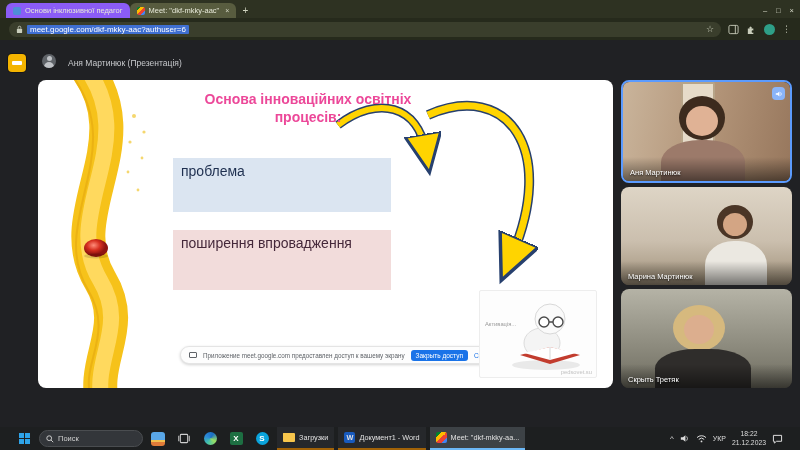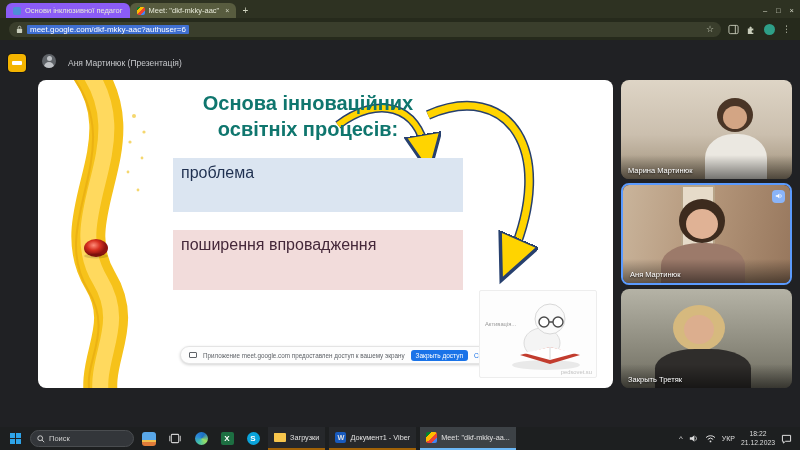--- a/index.html
+++ b/index.html
@@ -33,22 +33,22 @@
   .ext-icon::after{content:"";position:absolute;left:4px;top:7px;width:10px;height:4px;background:#fff;border-radius:1px}
   .presenter{position:absolute;top:14px;left:42px;display:flex;align-items:flex-end;gap:12px;color:#c7c9cc;font-size:8.5px}
   .pavatar{width:14px;height:14px;border-radius:50%;background:#5f6368;position:relative;overflow:hidden}
   .pavatar::before{content:"";position:absolute;top:2px;left:4.5px;width:5px;height:5px;border-radius:50%;background:#bfc2c6}
   .pavatar::after{content:"";position:absolute;top:8px;left:2px;width:10px;height:7px;border-radius:5px 5px 0 0;background:#bfc2c6}
 
   
   .slide{position:absolute;top:40px;left:38px;width:575px;height:308px;background:#fff;border-radius:8px;overflow:hidden}
   .wave,.arrows{position:absolute;top:0;left:0}
   .arrows{width:575px;height:308px;pointer-events:none}
-  .slide-title{position:absolute;left:140px;top:10px;width:260px;text-align:center;font-size:20px;font-weight:bold;color:#0f766e;line-height:1.3}
-  .sbox{position:absolute;left:135px;width:290px;padding:5px 8px;font-size:16px;line-height:1.28}
+  .slide-title{position:absolute;left:140px;top:10px;width:260px;text-align:center;font-size:14px;font-weight:bold;color:#ec4899;line-height:1.3}
+  .sbox{position:absolute;left:135px;width:218px;padding:5px 8px;font-size:14px;line-height:1.28}
   .sbox .lead{display:block}
   .box-blue{top:78px;background:#dbe5f1;color:#1f3050;min-height:54px}
   .box-pink{top:150px;background:#f2dcdb;color:#45283a;min-height:60px}
 
   .share-banner{position:absolute;left:142px;top:266px;height:18px;display:flex;align-items:center;gap:6px;background:#fdfdfd;border:1px solid #e4e4e4;border-radius:9px;padding:0 8px;box-shadow:0 1px 3px rgba(0,0,0,.18)}
   .share-icon{width:8px;height:6px;border:1px solid #5f6368;border-radius:1px;position:relative}
   .share-msg{font-size:6.3px;color:#5f6368;white-space:nowrap}
   .share-stop{font-size:6.5px;color:#fff;background:#1a73e8;border:none;border-radius:3px;padding:2px 5px;white-space:nowrap}
   .share-hide{font-size:6.5px;color:#1a73e8;white-space:nowrap}
 
@@ -84,21 +84,21 @@
   .mt-left{position:absolute;left:14px;display:flex;align-items:center;gap:7px;color:#e8eaed;font-size:9.5px}
   .sep{width:1px;height:11px;background:#5f6368}
   .mt-center{margin:0 auto;display:flex;align-items:center;gap:7px}
   .cbtn{width:26px;height:26px;border-radius:50%;background:#3c4043;display:flex;align-items:center;justify-content:center}
   .endcall{width:42px;height:26px;border-radius:13px;background:#ea4335;display:flex;align-items:center;justify-content:center}
   .mt-right{position:absolute;right:12px;display:flex;align-items:center;gap:11px}
   .ricon{position:relative;display:flex;align-items:center;justify-content:center}
   .badge{position:absolute;top:-6px;right:-5px;min-width:9px;height:9px;border-radius:5px;background:#dfe1e5;color:#202124;font-size:6px;display:flex;align-items:center;justify-content:center;padding:0 1px}
 
   
-  .taskbar{position:absolute;top:427px;left:0;right:0;height:23px;background:#1d1f20;display:flex;align-items:center;gap:4px;padding:0 4px}
+  .taskbar{position:absolute;top:427px;left:0;right:0;height:23px;background:#1d1f20;display:flex;align-items:center;gap:4px;padding:0 13px}
   .tb-icon{width:22px;height:100%;display:flex;align-items:center;justify-content:center;flex:0 0 auto}
   .search-box{height:17px;width:104px;background:#33363a;border:1px solid #4a4d50;border-radius:9px;display:flex;align-items:center;gap:4px;padding:0 6px;flex:0 0 auto}
   .search-box span{font-size:7.5px;color:#cfcfcf}
   .widget-ic{width:14px;height:14px;border-radius:3px;background:linear-gradient(180deg,#59a7e8 0 55%,#f2c14e 55% 75%,#e07b39 75%);flex:0 0 auto}
   .startico{width:11px;height:11px;display:grid;grid-template-columns:5px 5px;grid-template-rows:5px 5px;gap:1px}
   .startico i{background:#2ea3e8}
   .edge-ic{width:13px;height:13px;border-radius:50%;background:conic-gradient(from 210deg,#46c3a8,#2b88d8,#1b6ec2,#9adf62,#46c3a8)}
   .excel-ic{width:13px;height:13px;border-radius:2px;background:#1d6f42;color:#fff;font-size:8px;font-weight:bold;display:flex;align-items:center;justify-content:center}
   .excel-ic::after{content:"X"}
   .skype-ic{width:13px;height:13px;border-radius:50%;background:#0aa4dc;color:#fff;font-size:8px;font-weight:bold;display:flex;align-items:center;justify-content:center}
@@ -233,50 +233,50 @@
           <path d="M40,64 L70,56 L100,64 L70,73 Z" fill="#c23c2e"></path>
           <path d="M44,62 L70,56 L96,62 L70,69 Z" fill="#ffffff"></path>
           <line x1="70" y1="56" x2="70" y2="69" stroke="#d8d8d8"></line>
         </svg>
         <div class="fig-caption">Активація...</div>
         <div class="watermark">pedsovet.su</div>
       </div>
     </div>
 
     <div class="tiles">
-      <div class="tile">
-        <div class="room r1">
-          <div class="hair"></div>
-            <div class="face"></div>
-            <div class="torso"></div>
-        </div>
-        <span class="pname">Марина Мартинюк</span>
-      </div>
       <div class="tile speaking">
         <div class="room r2">
           <div class="door"></div>
             <div class="hair"></div>
             <div class="face"></div>
             <div class="torso"></div>
         </div>
         <span class="audio-badge">
           <svg width="8" height="8" viewBox="0 0 10 10">
               <path d="M1,4 h2 l2.5,-2.2 v6.4 L3,6 H1 Z" fill="#fff"></path>
               <path d="M7,3 a3,3 0 0 1 0,4" fill="none" stroke="#fff" stroke-width="1"></path>
             </svg>
         </span>
         <span class="pname">Аня Мартинюк</span>
       </div>
       <div class="tile">
+        <div class="room r1">
+          <div class="hair"></div>
+            <div class="face"></div>
+            <div class="torso"></div>
+        </div>
+        <span class="pname">Марина Мартинюк</span>
+      </div>
+      <div class="tile">
         <div class="room r3">
           <div class="hair"></div>
             <div class="face"></div>
             <div class="torso"></div>
         </div>
-        <span class="pname">Закрыть Третяк</span>
+        <span class="pname">Скрыть Третяк</span>
       </div>
     </div>
 
     <div class="mtoolbar">
       <div class="mt-left">
         <span>18:22</span>
         <span class="sep"></span>
         <span>dkf-mkky-aac</span>
       </div>
       <div class="mt-center">
@@ -412,21 +412,21 @@
     <div class="tb-icon">
         <span class="skype-ic"></span>
       </div>
 
     <div class="winbtn">
       <span class="folder-ic"></span>
       <span>Загрузки</span>
     </div>
     <div class="winbtn">
       <span class="word-ic"></span>
-      <span>Документ1 - Viber</span>
+      <span>Документ1 - Word</span>
     </div>
     <div class="winbtn active">
       <span class="meet-ic"></span>
       <span>Meet: "dkf-mkky-aa...</span>
     </div>
 
     <div class="tb-tray">
       <span class="tray-caret">^</span>
       <svg width="10" height="9" viewBox="0 0 12 10">
           <path d="M1,3.5 h2.5 L6.5,1 v8 L3.5,6.5 H1 Z" fill="#ddd"></path>

